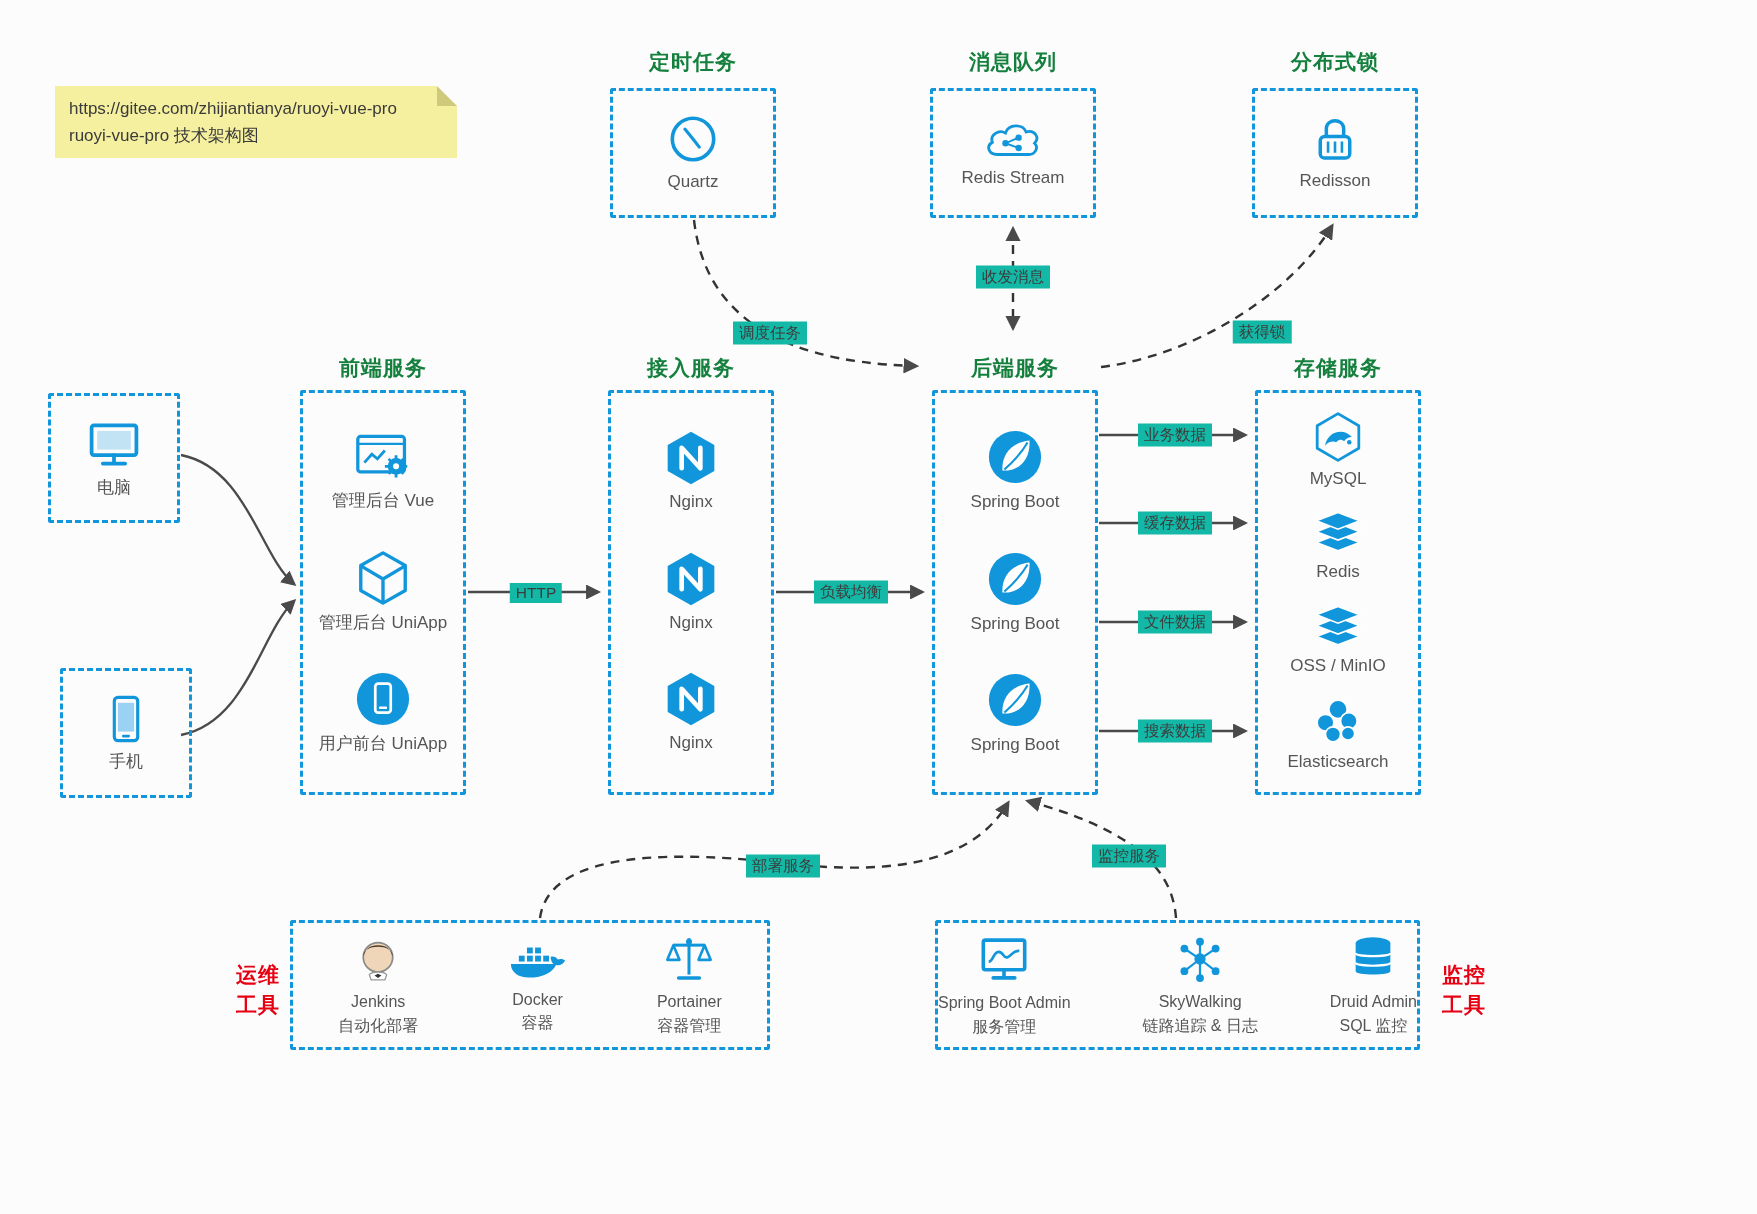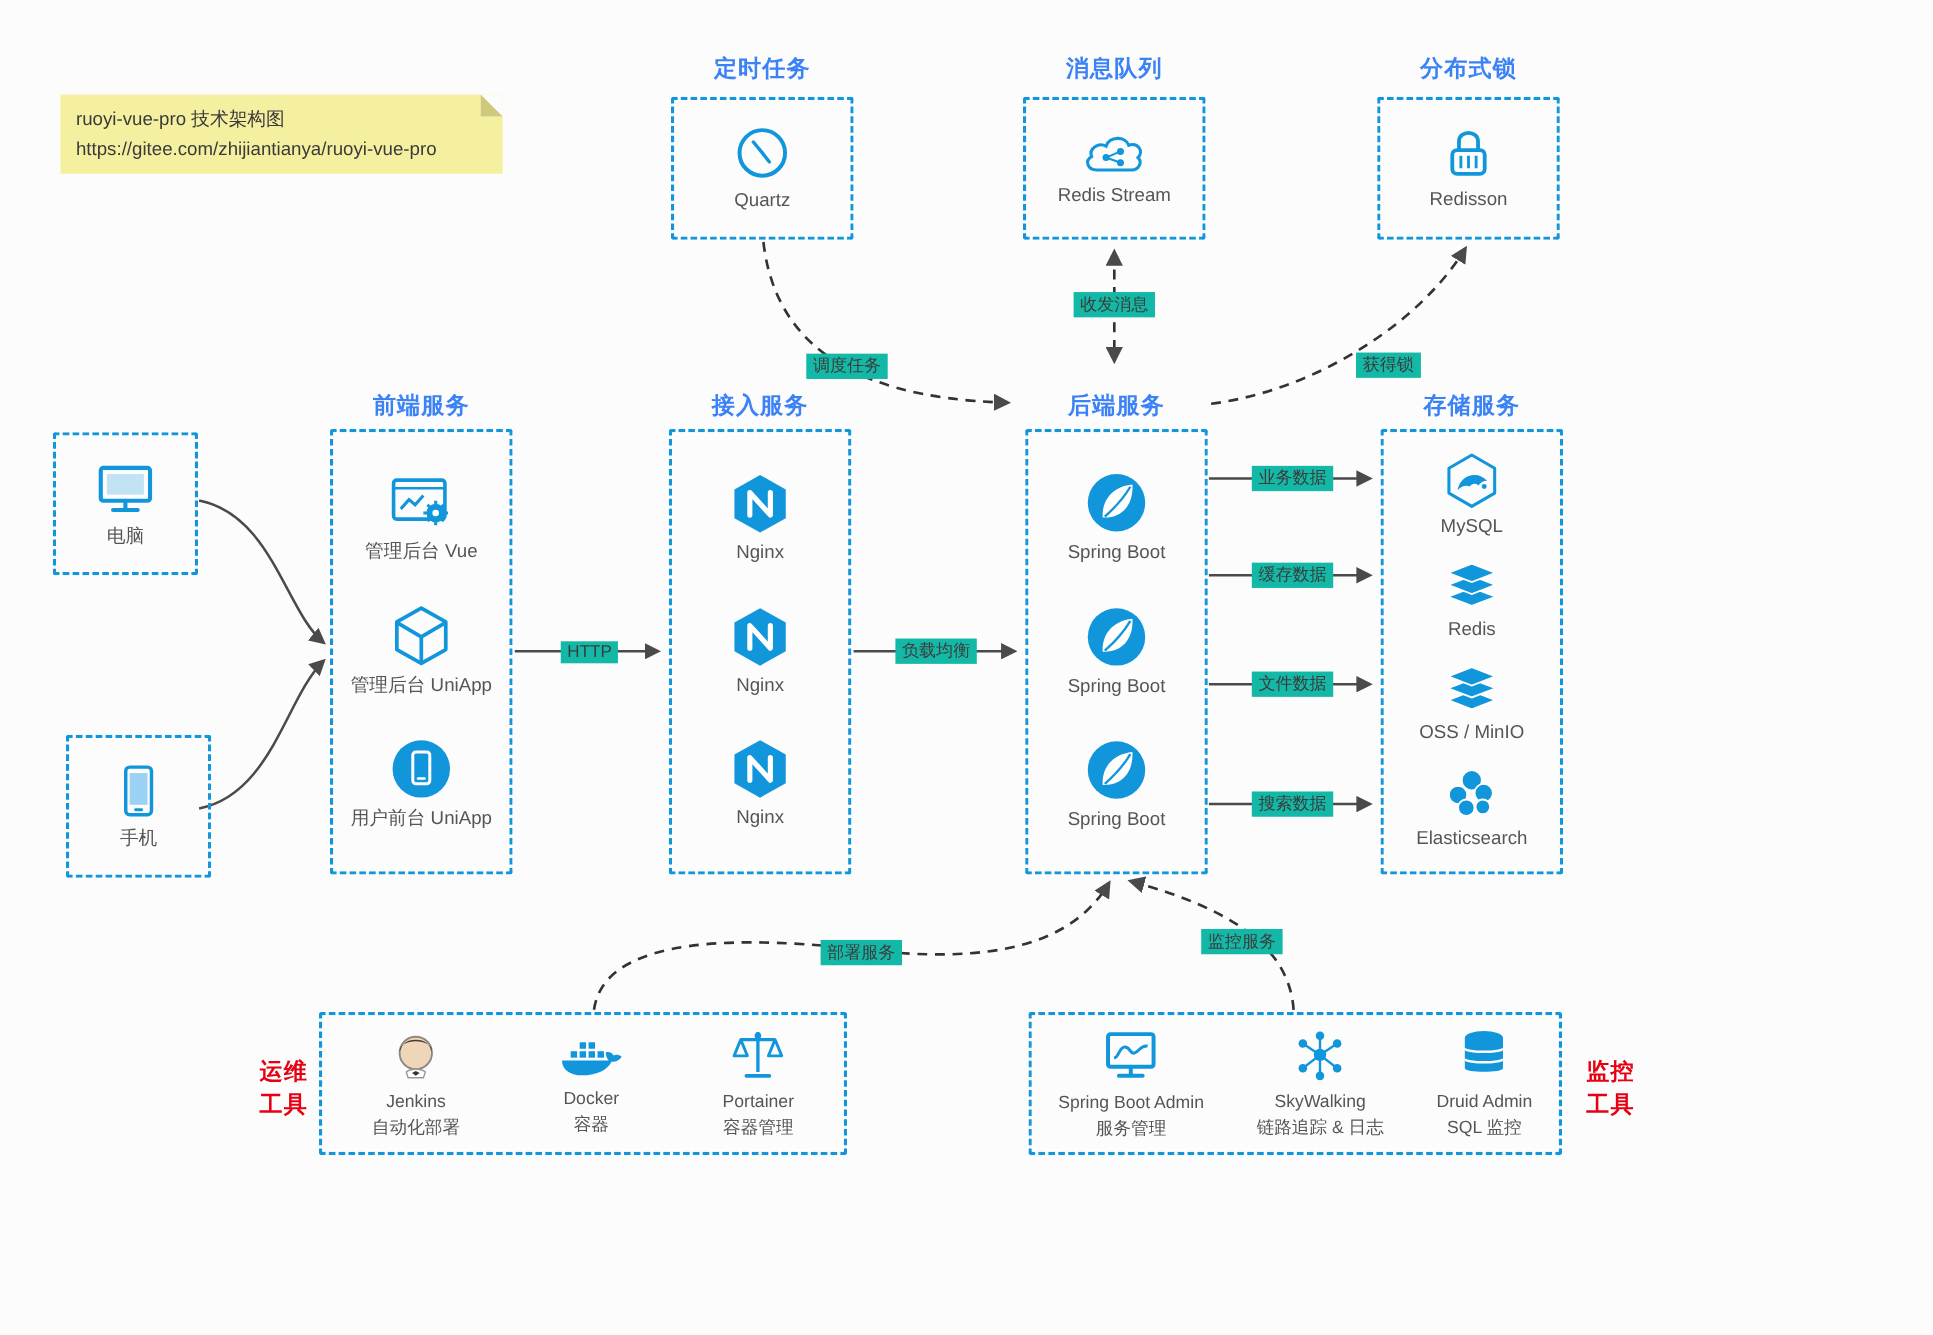--- a/index.html
+++ b/index.html
@@ -11,21 +11,21 @@
   }
   #edges { position:absolute; left:0; top:0; z-index:1; pointer-events:none; }
   .dashed-box {
     position:absolute; border:3px dashed #1296db; border-radius:3px;
     box-sizing:border-box; z-index:2; background:transparent;
     display:flex; flex-direction:column; justify-content:space-evenly; align-items:center;
   }
   .row-box { flex-direction:row; justify-content:space-around; }
   .col-title {
     position:absolute; z-index:3; text-align:center;
-    font-size:21px; font-weight:bold; color:#3b82f6; letter-spacing:1px;
+    font-size:21px; font-weight:bold; color:#15803d; letter-spacing:1px;
   }
   .node { display:flex; flex-direction:column; align-items:center; gap:5px; }
   .node-label { font-size:17px; color:#555; text-align:center; line-height:1.35; white-space:nowrap; }
   .sub-label { font-size:16px; color:#555; text-align:center; line-height:1.45; white-space:nowrap; }
   .icon { display:block; line-height:0; }
   .edge-label {
     position:absolute; z-index:3; transform:translate(-50%,-50%);
     background:#14b8a6; color:#3c3c3c; font-size:15.5px; padding:1px 6px; white-space:nowrap;
   }
   .note {
@@ -66,22 +66,22 @@
     <g fill="none" stroke="#333" stroke-width="2.4" stroke-dasharray="9 7">
       <path d="M694 220 C703 298 756 362 916 366" marker-end="url(#arrow)"></path>
       <path d="M1013 229 V328" marker-start="url(#arrow)" marker-end="url(#arrow)"></path>
       <path d="M1101 367 C1190 356 1288 298 1332 226" marker-end="url(#arrow)"></path>
       <path d="M540 918 C548 860 640 847 782 863 C900 877 974 860 1008 803" marker-end="url(#arrow)"></path>
       <path d="M1176 918 C1172 860 1118 826 1028 801" marker-end="url(#arrow)"></path>
     </g>
   </svg>
 
   <div class="note">
+    <div>https://gitee.com/zhijiantianya/ruoyi-vue-pro</div>
     <div>ruoyi-vue-pro 技术架构图</div>
-    <div>https://gitee.com/zhijiantianya/ruoyi-vue-pro</div>
   </div>
 
   <div class="col-title" style="left:610px; top:48px; width:166px;">定时任务</div>
   <div class="dashed-box" style="left:610px; top:88px; width:166px; height:130px;">
     <div class="node">
       <span class="icon">
         <svg viewBox="0 0 60 60" width="54" height="54">
             <circle cx="30" cy="30" r="23" fill="none" stroke="#1296db" stroke-width="4"></circle>
             <path d="M30 30 L21 19 M30 30 L37 39" stroke="#1296db" stroke-width="3.5" stroke-linecap="round" fill="none"></path>
           </svg>
@@ -337,21 +337,21 @@
           </svg>
       </span>
       <span class="sub-label"><span>Portainer</span><br><span>容器管理</span></span>
     </div>
   </div>
 
   <div class="side-label" style="left:1436px; top:960px; width:56px;">
     <div>监控</div>
     <div>工具</div>
   </div>
-  <div class="dashed-box row-box" style="left:935px; top:920px; width:485px; height:130px;">
+  <div class="dashed-box row-box" style="left:935px; top:920px; width:485px; height:130px;justify-content:space-between;">
     <div class="node">
       <span class="icon">
         <svg viewBox="0 0 60 60" width="54" height="54">
             <rect x="7" y="9" width="46" height="33" rx="2.5" fill="none" stroke="#1296db" stroke-width="4"></rect>
             <path d="M13 33 C18 33 18 22 24 22 C30 22 29 30 34 28 C39 26 40 20 47 21" fill="none" stroke="#1296db" stroke-width="3"></path>
             <path d="M30 42 V49 M18 51 H42" stroke="#1296db" stroke-width="4" stroke-linecap="round"></path>
           </svg>
       </span>
       <span class="sub-label"><span>Spring Boot Admin</span><br><span>服务管理</span></span>
     </div>

